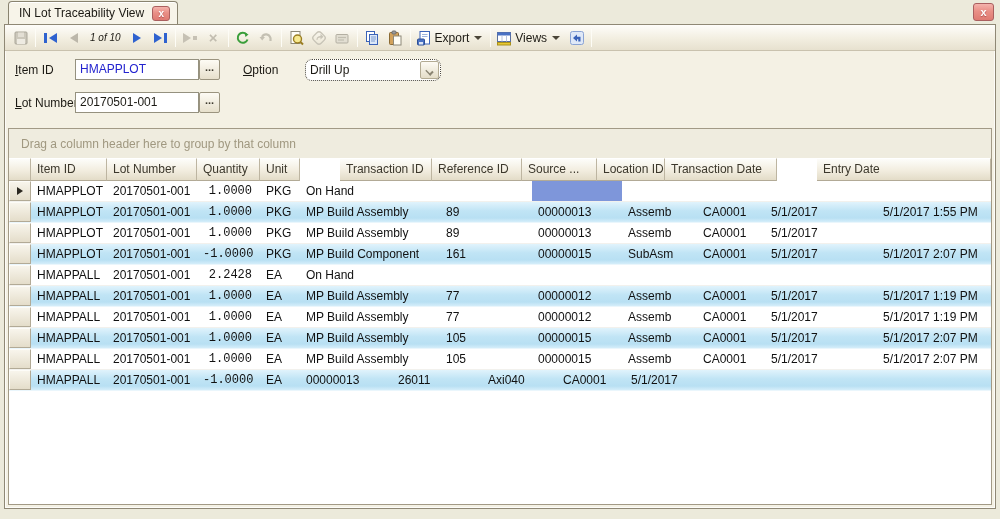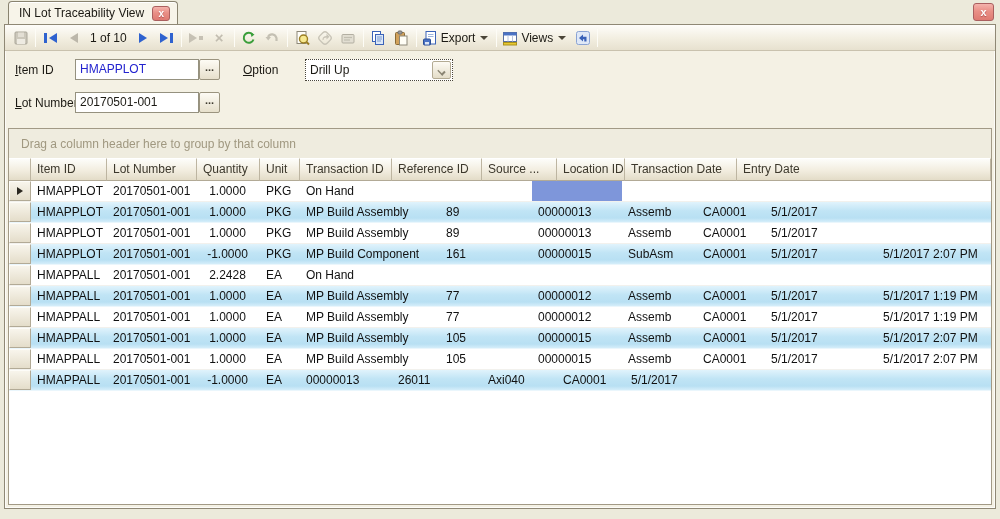--- a/index.html
+++ b/index.html
@@ -27,21 +27,21 @@
   .panel { height:485px; border:1px solid #8f8875; background:#f4f1e4; display:flex; flex-direction:column;
     box-shadow:inset 0 0 0 1px #fdfcf8; }
 
   
   .toolbar { height:26px; flex:0 0 26px; display:flex; align-items:center; padding:0 4px;
     background:linear-gradient(180deg,#fefdfa 0%, #f2eee0 55%, #e7e1cf 100%);
     border-bottom:1px solid #c9c2ae; }
   .tbtn { height:22px; min-width:23px; display:flex; align-items:center; justify-content:center;
     border-radius:2px; padding:0 2px; }
   .tsep { width:1px; height:18px; background:#c3bca8; border-right:1px solid #fdfcf6; margin:0 3px; }
-  .tpos { font-size:12px; color:#1c1a14; padding:0 5px; white-space:nowrap; }
+  .tpos { font-size:10px; color:#1c1a14; padding:0 5px; white-space:nowrap;font-style:italic; }
   .tlabel { font-size:12px; color:#1c1a14; padding:0 2px 0 3px; }
   .tri { width:0; height:0; display:inline-block; }
   .tri-r-blue { border-top:5px solid transparent; border-bottom:5px solid transparent; border-left:8px solid #2f62cf; }
   .tri-l-blue { border-top:5px solid transparent; border-bottom:5px solid transparent; border-right:8px solid #2f62cf; }
   .tri-l-gray { border-top:5px solid transparent; border-bottom:5px solid transparent; border-right:8px solid #bcb7aa; }
   .tri-r-gray { border-top:5px solid transparent; border-bottom:5px solid transparent; border-left:8px solid #c6c1b4; }
   .bar-blue { width:3px; height:10px; background:#2f62cf; display:inline-block; }
   .bar-gray { width:3px; height:10px; background:#c6c1b4; display:inline-block; }
   .gap1 { width:2px; display:inline-block; }
   .xglyph { font-size:15px; font-weight:bold; color:#c2bdb0; line-height:14px; }
@@ -72,21 +72,21 @@
     padding-left:12px; font-size:12px; color:#a09880; }
   .gheader { height:23px; flex:0 0 23px; display:flex; }
   .hcell { height:23px; background:linear-gradient(180deg,#fdfdfa 0%, #f2eddf 55%, #e3dcc8 100%);
     border-right:1px solid #bdb5a1; border-bottom:1px solid #b2aa96; border-top:1px solid #fff;
     font-size:12px; color:#3c382c; line-height:21px; padding-left:6px; white-space:nowrap; overflow:hidden; }
   .hcell.hsel { padding:0; }
   .gbody { flex:1; background:#fff; }
   .grow { height:21px; display:flex; border-bottom:1px solid #f2f1ed; background:#fff; }
   .grow.stripe { background:linear-gradient(180deg,#e0f3fc 0%, #c0e4f5 45%, #b8e0f3 80%, #d5eefa 100%); border-bottom:1px solid #eaf6fc; }
   .gcell { font-size:12px; color:#111; line-height:20px; padding:0 3px 0 6px; white-space:nowrap; overflow:hidden; }
-  .gcell.num { text-align:center; padding-right:8px; }
+  .gcell.num { text-align:right; padding-right:8px;font-family:Liberation Mono, monospace; }
   .gcell.selcell { background:#7e96da; }
   .rowsel { width:22px; flex:0 0 22px; background:linear-gradient(180deg,#f8f5ec,#e4ddca);
     border:1px solid #b2aa96; border-top-color:#fdfcf8; border-left-color:#fdfcf8;
     display:flex; align-items:center; justify-content:center; }
   .curarrow { width:0; height:0; border-top:4px solid transparent; border-bottom:4px solid transparent;
     border-left:6px solid #2b2archive8;}
   .curarrow { border-left:6px solid #2b2820; }
 
   svg { display:block; }
 </style>
@@ -224,46 +224,46 @@
       </div>
       <div class="tsep"></div>
     </div>
 
     <div class="formarea">
       <span class="flabel" style="left:10px; top:12px;">Item ID</span>
       <div class="fedit val-blue" style="left:70px; top:8px; width:124px;">HMAPPLOT</div>
       <div class="ellip" style="left:194px; top:8px;">...</div>
 
       <span class="flabel" style="left:238px; top:12px;">Option</span>
-      <div class="combo" style="left:300px; top:8px; width:148px;">
+      <div class="combo" style="left:300px; top:8px; width:136px;border-radius:7px;">
         <span class="combo-text">Drill Up</span>
         <span class="combo-btn">
             <span class="chev"></span>
           </span>
       </div>
 
       <span class="flabel" style="left:10px; top:45px;">Lot Number</span>
       <div class="fedit" style="left:70px; top:41px; width:124px;">20170501-001</div>
       <div class="ellip" style="left:194px; top:41px;">...</div>
     </div>
 
     <div class="gridwrap">
       <div class="groupband">Drag a column header here to group by that column</div>
       <div class="gheader">
           <div class="hcell hsel" style="width: 22px; flex: 0 0 22px;"></div>
           <div class="hcell" style="width: 76px; flex: 0 0 76px;">Item ID</div>
           <div class="hcell" style="width: 90px; flex: 0 0 90px;">Lot Number</div>
           <div class="hcell" style="width: 63px; flex: 0 0 63px;">Quantity</div>
           <div class="hcell" style="width: 40px; flex: 0 0 40px;">Unit</div>
-          <div class="hcell" style="width: 92px; flex: 0 0 92px;">Transaction ID</div>
+          <div class="hcell" style="width: 92px; flex: 0 0 92px; margin-left: 40px;">Transaction ID</div>
           <div class="hcell" style="width: 90px; flex: 0 0 90px;">Reference ID</div>
           <div class="hcell" style="width: 75px; flex: 0 0 75px;">Source ...</div>
           <div class="hcell" style="width: 68px; flex: 0 0 68px;">Location ID</div>
           <div class="hcell" style="width: 112px; flex: 0 0 112px;">Transaction Date</div>
-          <div class="hcell" style="flex: 1 1 0%;">Entry Date</div>
+          <div class="hcell" style="flex: 1 1 0%; margin-left: 40px;">Entry Date</div>
         </div>
       <div class="gbody">
           <div class="grow">
             <div class="rowsel">
               <span class="curarrow"></span>
             </div>
             <div class="gcell" style="width: 76px; flex: 0 0 76px;">HMAPPLOT</div>
             <div class="gcell" style="width: 90px; flex: 0 0 90px;">20170501-001</div>
             <div class="gcell num" style="width: 63px; flex: 0 0 63px;">1.0000</div>
             <div class="gcell" style="width: 40px; flex: 0 0 40px;">PKG</div>
@@ -280,20 +280,21 @@
             <div class="gcell" style="width: 76px; flex: 0 0 76px;">HMAPPLOT</div>
             <div class="gcell" style="width: 90px; flex: 0 0 90px;">20170501-001</div>
             <div class="gcell num" style="width: 63px; flex: 0 0 63px;">1.0000</div>
             <div class="gcell" style="width: 40px; flex: 0 0 40px;">PKG</div>
             <div class="gcell" style="width: 140px; flex: 0 0 140px;">MP Build Assembly</div>
             <div class="gcell" style="width: 92px; flex: 0 0 92px;">89</div>
             <div class="gcell" style="width: 90px; flex: 0 0 90px;">00000013</div>
             <div class="gcell" style="width: 75px; flex: 0 0 75px;">Assemb</div>
             <div class="gcell" style="width: 68px; flex: 0 0 68px;">CA0001</div>
             <div class="gcell" style="width: 112px; flex: 0 0 112px;">5/1/2017</div>
+            <div class="gcell" style="flex: 1 1 0%;">5/1/2017 1:55 PM</div>
           </div>
           <div class="grow">
             <div class="rowsel"></div>
             <div class="gcell" style="width: 76px; flex: 0 0 76px;">HMAPPLOT</div>
             <div class="gcell" style="width: 90px; flex: 0 0 90px;">20170501-001</div>
             <div class="gcell num" style="width: 63px; flex: 0 0 63px;">1.0000</div>
             <div class="gcell" style="width: 40px; flex: 0 0 40px;">PKG</div>
             <div class="gcell" style="width: 140px; flex: 0 0 140px;">MP Build Assembly</div>
             <div class="gcell" style="width: 92px; flex: 0 0 92px;">89</div>
             <div class="gcell" style="width: 90px; flex: 0 0 90px;">00000013</div>

